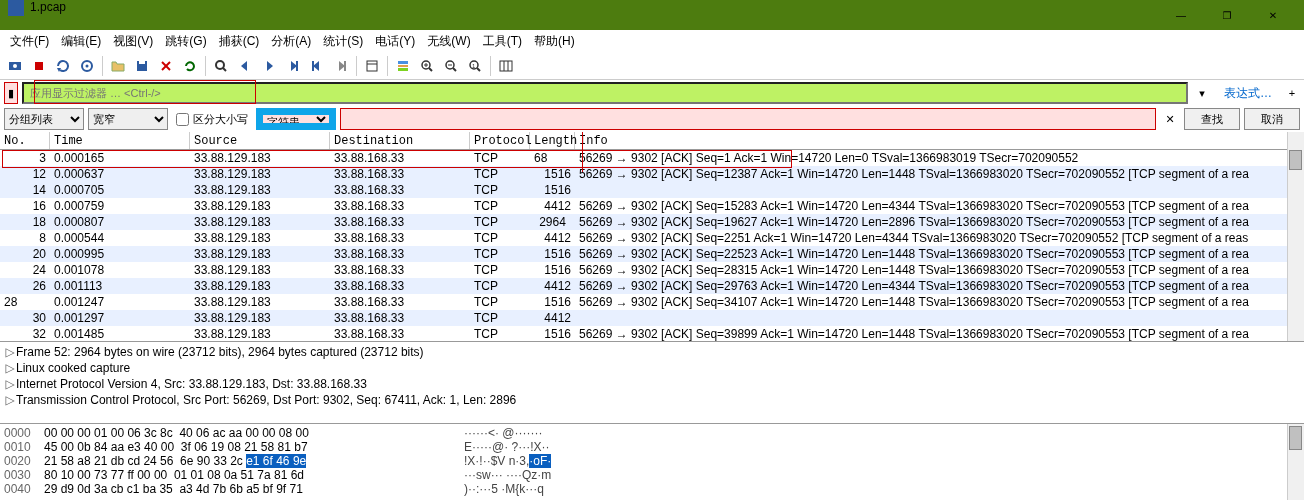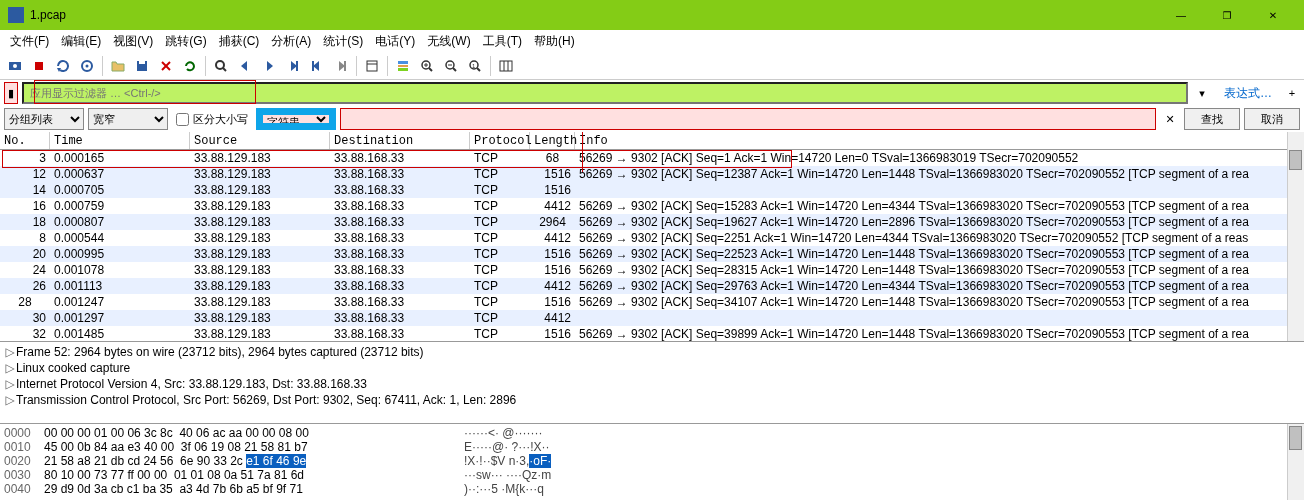--- a/index.html
+++ b/index.html
@@ -1,17 +1,17 @@
 <!DOCTYPE html>
 <html><head>
 <meta charset="utf-8">
 <style>
 *{box-sizing:border-box;margin:0;padding:0;font-family:"Microsoft YaHei",Arial,sans-serif}
 body{font-size:11px;background:#fff;color:#000;overflow:hidden}
-.titlebar{height:30px;display:flex;align-items:center;padding:0 8px;background:#84cc16}
+.titlebar{height:30px;display:flex;align-items:flex-start;padding:0 8px;background:#4d7c0f}
 .titlebar .icon{width:16px;height:16px;background:#2c5aa0;margin-right:6px}
 .titlebar .title{flex:1;font-size:12px}
 .winbtns{display:flex;gap:0}
 .winbtn{width:46px;height:30px;display:flex;align-items:center;justify-content:center;font-size:10px;cursor:pointer}
 .menubar{height:22px;display:flex;align-items:center;padding:0 4px;gap:0}
 .menubar span{padding:2px 6px;font-size:12px;cursor:pointer}
 .toolbar{height:28px;display:flex;align-items:center;padding:2px 4px;gap:2px;border-bottom:1px solid #ccc}
 .tbtn{width:22px;height:22px;display:flex;align-items:center;justify-content:center;cursor:pointer;border:1px solid transparent}
 .tbtn svg{width:16px;height:16px}
 .sep{width:1px;height:20px;background:#ccc;margin:0 2px}
@@ -243,21 +243,21 @@
     <div class="c-len">Length</div>
     <div class="c-info">Info</div>
   </div>
   <div id="pktrows">
       <div class="pktrow">
         <div class="c-no" style="text-align:right">3</div>
         <div class="c-time">0.000165</div>
         <div class="c-src">33.88.129.183</div>
         <div class="c-dst">33.88.168.33</div>
         <div class="c-proto">TCP</div>
-        <div class="c-len" style="text-align:center">68</div>
+        <div class="c-len" style="text-align:left">68</div>
         <div class="c-info">56269 → 9302 [ACK] Seq=1 Ack=1 Win=14720 Len=0 TSval=1366983019 TSecr=702090552</div>
       </div>
       <div class="pktrow alt">
         <div class="c-no" style="text-align:right">12</div>
         <div class="c-time">0.000637</div>
         <div class="c-src">33.88.129.183</div>
         <div class="c-dst">33.88.168.33</div>
         <div class="c-proto">TCP</div>
         <div class="c-len" style="text-align:right">1516</div>
         <div class="c-info">56269 → 9302 [ACK] Seq=12387 Ack=1 Win=14720 Len=1448 TSval=1366983020 TSecr=702090552 [TCP segment of a rea</div>
@@ -318,21 +318,21 @@
       <div class="pktrow alt">
         <div class="c-no" style="text-align:right">26</div>
         <div class="c-time">0.001113</div>
         <div class="c-src">33.88.129.183</div>
         <div class="c-dst">33.88.168.33</div>
         <div class="c-proto">TCP</div>
         <div class="c-len" style="text-align:right">4412</div>
         <div class="c-info">56269 → 9302 [ACK] Seq=29763 Ack=1 Win=14720 Len=4344 TSval=1366983020 TSecr=702090553 [TCP segment of a rea</div>
       </div>
       <div class="pktrow">
-        <div class="c-no" style="text-align:center">28</div>
+        <div class="c-no" style="text-align:left">28</div>
         <div class="c-time">0.001247</div>
         <div class="c-src">33.88.129.183</div>
         <div class="c-dst">33.88.168.33</div>
         <div class="c-proto">TCP</div>
         <div class="c-len" style="text-align:right">1516</div>
         <div class="c-info">56269 → 9302 [ACK] Seq=34107 Ack=1 Win=14720 Len=1448 TSval=1366983020 TSecr=702090553 [TCP segment of a rea</div>
       </div>
       <div class="pktrow alt">
         <div class="c-no" style="text-align:right">30</div>
         <div class="c-time">0.001297</div>

